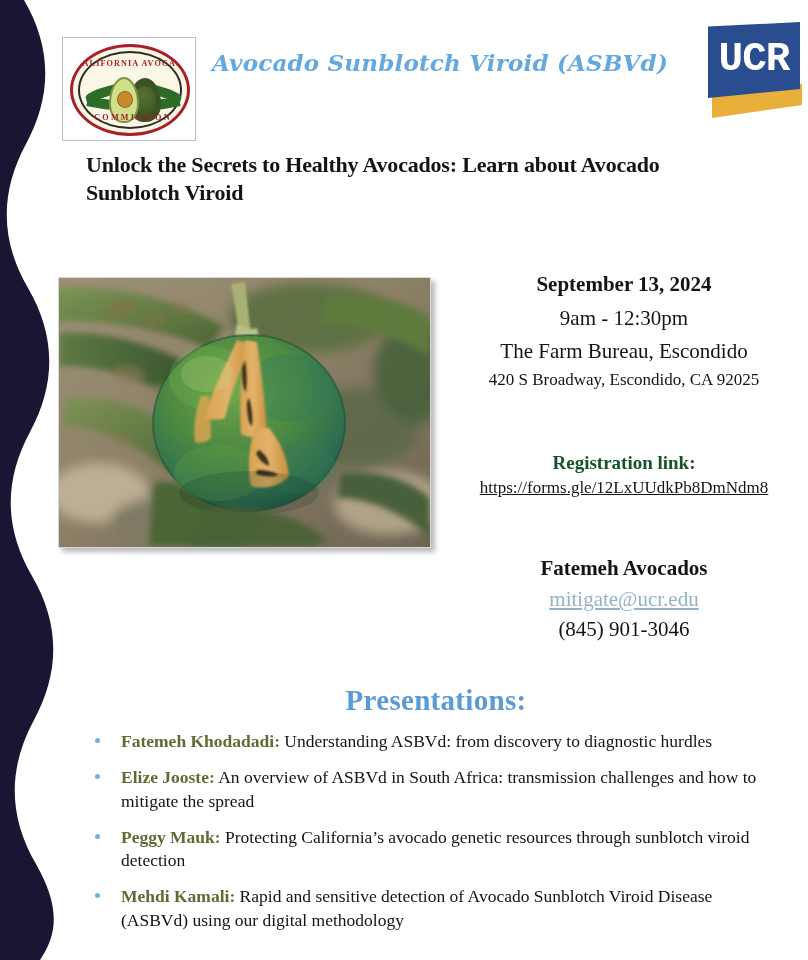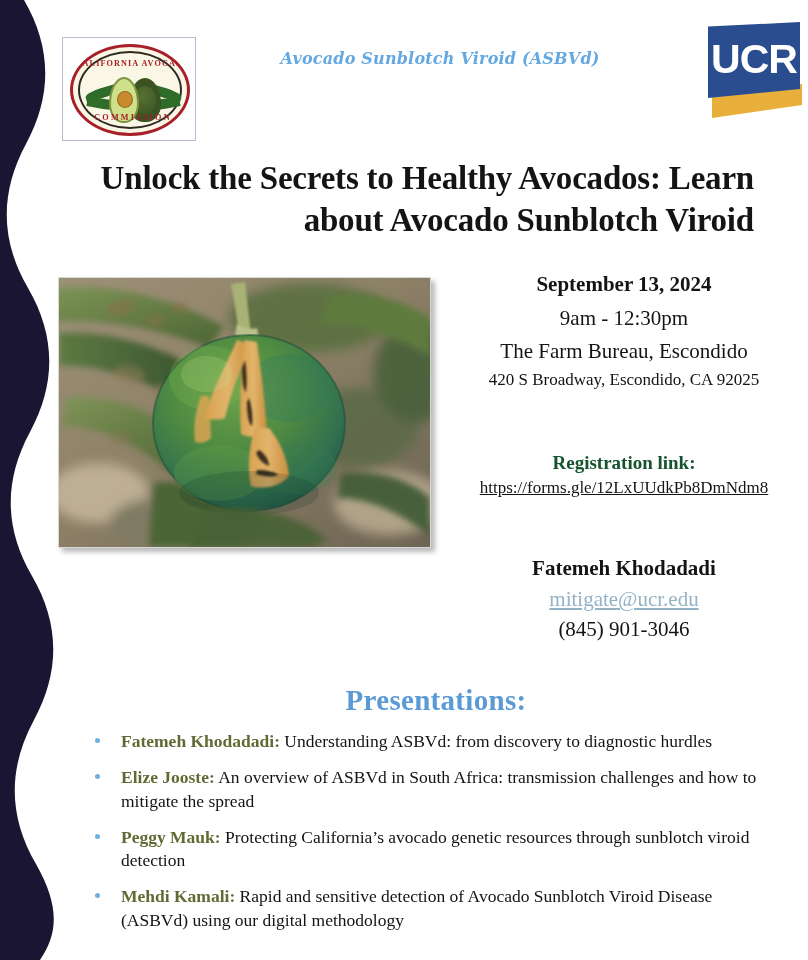--- a/index.html
+++ b/index.html
@@ -132,53 +132,53 @@
     left: 0; top: 0;
     width: 92px; height: 76px;
     background: #2a4d8f;
     clip-path: polygon(0 6%, 100% 0, 100% 88%, 0 100%);
     display: flex;
     align-items: center;
     justify-content: center;
   }
   .ucr-text {
     color: #ffffff;
-    font-family: Liberation Sans, sans-serif;
+    font-family: Liberation Mono, monospace;
     font-weight: bold;
     font-size: 41px;
     letter-spacing: -1px;
     line-height: 1;
     transform: translateY(-1px);
   }
 
   
   #script-title {
     position: absolute;
     left: 200px; top: 49px;
     width: 480px;
     text-align: center;
     color: #63a8e0;
     font-family: "DejaVu Serif", serif;
     font-style: italic;
     font-weight: bold;
-    font-size: 16px;
+    font-size: 23px;
     letter-spacing: .2px;
     white-space: nowrap;
   }
 
   
   #headline {
     position: absolute;
     left: 86px; top: 136px;
     width: 668px;
-    text-align: right;
+    text-align: left;
     color: #141414;
     font-family: "Liberation Serif", serif;
     font-weight: bold;
-    font-size: 33px;
+    font-size: 22px;
     line-height: 1.27;
     letter-spacing: -.2px;
   }
 
   
   #photo {
     position: absolute;
     left: 58px; top: 277px;
     width: 373px; height: 271px;
     border: 1px solid #d8d8d8;
@@ -471,21 +471,21 @@
     <div class="info-venue">The Farm Bureau, Escondido</div>
     <div class="info-address">420 S Broadway, Escondido, CA 92025</div>
   </div>
 
   <div id="reg-block">
     <div class="reg-label">Registration link:</div>
     <a class="reg-url" href="#">https://forms.gle/12LxUUdkPb8DmNdm8</a>
   </div>
 
   <div id="contact-block">
-    <div class="contact-name">Fatemeh Khodadadi</div>
+    <div class="contact-name">Fatemeh Avocados</div>
     <a class="contact-email" href="#">mitigate@ucr.edu</a>
     <div class="contact-phone">(845) 901-3046</div>
   </div>
 
   <div id="pres-list">
     <div class="pres-item">
       <span class="pres-bullet"></span>
       <span class="pres-speaker">Fatemeh Khodadadi:</span><span class="pres-desc"> Understanding ASBVd: from discovery to diagnostic hurdles</span>
     </div>
     <div class="pres-item">

